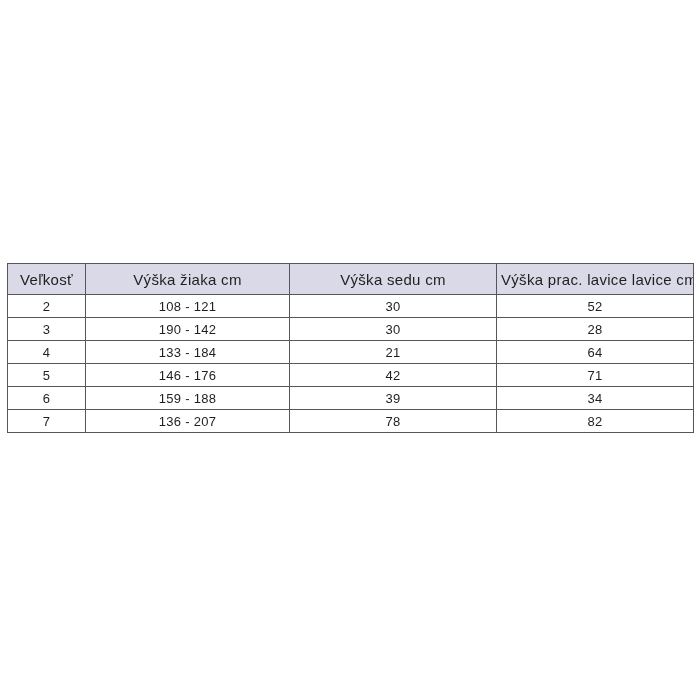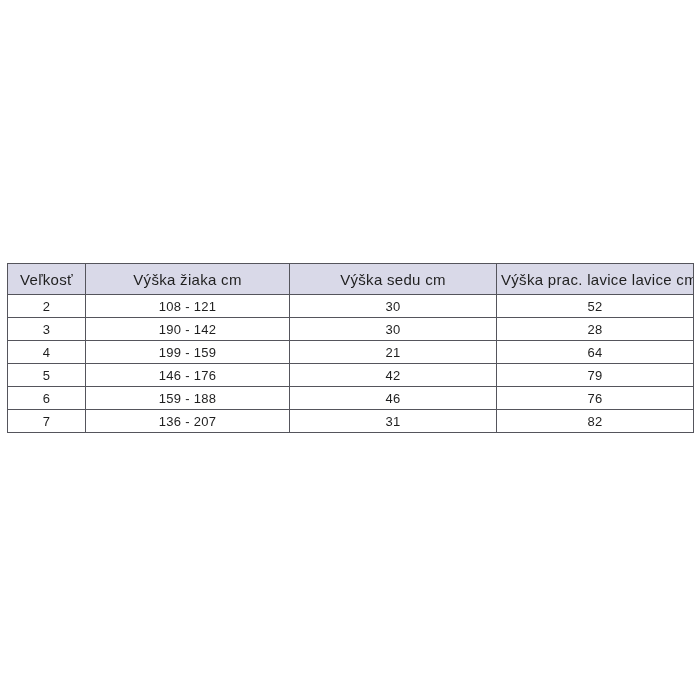--- a/index.html
+++ b/index.html
@@ -82,37 +82,37 @@
         <td>52</td>
       </tr>
       <tr>
         <td>3</td>
         <td>190 - 142</td>
         <td>30</td>
         <td>28</td>
       </tr>
       <tr>
         <td>4</td>
-        <td>199 - 159</td>
+        <td>133 - 184</td>
         <td>21</td>
         <td>64</td>
       </tr>
       <tr>
         <td>5</td>
         <td>146 - 176</td>
         <td>42</td>
-        <td>79</td>
+        <td>71</td>
       </tr>
       <tr>
         <td>6</td>
         <td>159 - 188</td>
-        <td>46</td>
-        <td>76</td>
+        <td>39</td>
+        <td>34</td>
       </tr>
       <tr>
         <td>7</td>
         <td>136 - 207</td>
-        <td>31</td>
+        <td>78</td>
         <td>82</td>
       </tr>
     </tbody>
   </table>
 </div>
 
 </body></html>

